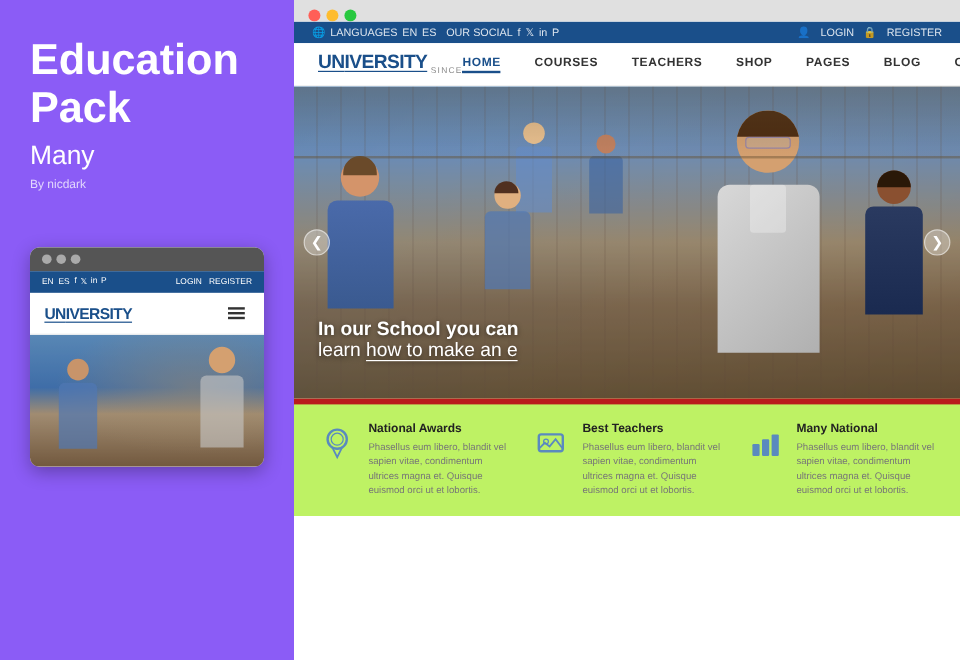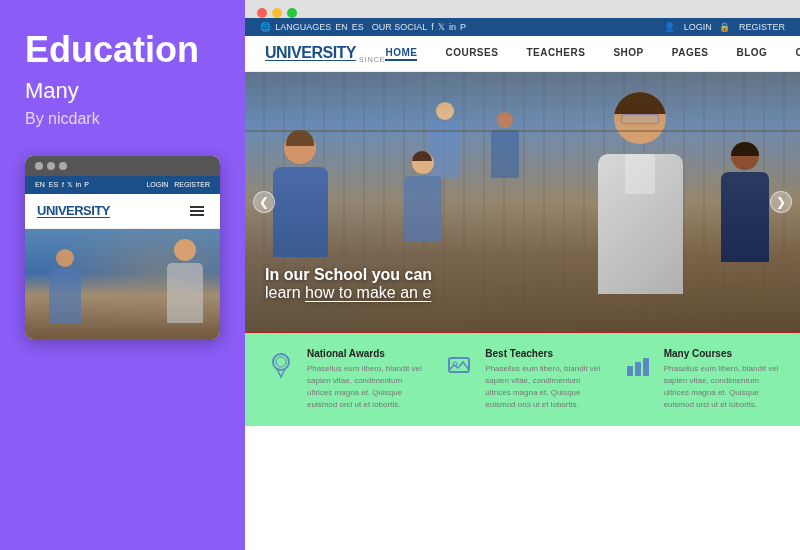--- a/index.html
+++ b/index.html
@@ -27,24 +27,24 @@
       font-weight: 900;
       line-height: 1.1;
       margin-bottom: 8px;
     }
     .left-subtitle {
       font-size: 22px;
       font-weight: 300;
       margin-bottom: 6px;
     }
     .left-by {
-      font-size: 16px;
+      font-size: 10px;
       font-weight: 300;
       color: rgba(255,255,255,0.75);
-      margin-bottom: 28px;
+      margin-bottom: 46px;
     }
 
     
     .mobile-mockup {
       background: white;
       border-radius: 8px;
       overflow: hidden;
       width: 195px;
       box-shadow: 0 4px 15px rgba(0,0,0,0.3);
     }
@@ -303,25 +303,25 @@
       font-weight: 400;
       text-shadow: 0 1px 4px rgba(0,0,0,0.5);
     }
     .hero-text-underline {
       text-decoration: underline;
       text-underline-offset: 3px;
     }
 
     
     .features-row {
-      background: #86efac;
+      background: #bef264;
       display: flex;
       padding: 15px 20px;
       gap: 20px;
-      border-top: 1px solid #b91c1c;
+      border-top: 5px solid #b91c1c;
     }
     .feature-item {
       display: flex;
       gap: 10px;
       flex: 1;
     }
     .feature-icon-wrap {
       width: 32px;
       min-width: 32px;
       height: 32px;
@@ -343,20 +343,21 @@
       color: #777;
       line-height: 1.5;
     }
   </style>
 </head>
 <body>
 
 <div class="left-panel">
   <div class="left-title">
     <span>Education</span><br>
+    <span>Pack</span>
   </div>
   <div class="left-subtitle">Many</div>
   <div class="left-by">By nicdark</div>
 
   <div class="mobile-mockup">
 
     <div class="mobile-top-bar">
       <div class="mobile-dot"></div>
       <div class="mobile-dot"></div>
       <div class="mobile-dot"></div>
@@ -553,19 +554,19 @@
       </div>
       <div class="feature-item">
         <div class="feature-icon-wrap">
           <svg width="28" height="28" viewBox="0 0 28 28" fill="none">
             <rect x="3" y="14" width="6" height="10" rx="1" fill="#5a8abf"></rect>
             <rect x="11" y="10" width="6" height="14" rx="1" fill="#5a8abf"></rect>
             <rect x="19" y="6" width="6" height="18" rx="1" fill="#5a8abf"></rect>
           </svg>
         </div>
         <div class="feature-text">
-          <h4>Many Courses</h4>
+          <h4>Many National</h4>
           <p>Phasellus eum libero, blandit vel sapien vitae, condimentum ultrices magna et. Quisque euismod orci ut et lobortis.</p>
         </div>
       </div>
     </div>
   </div>
 </div>
 
 </body></html>

